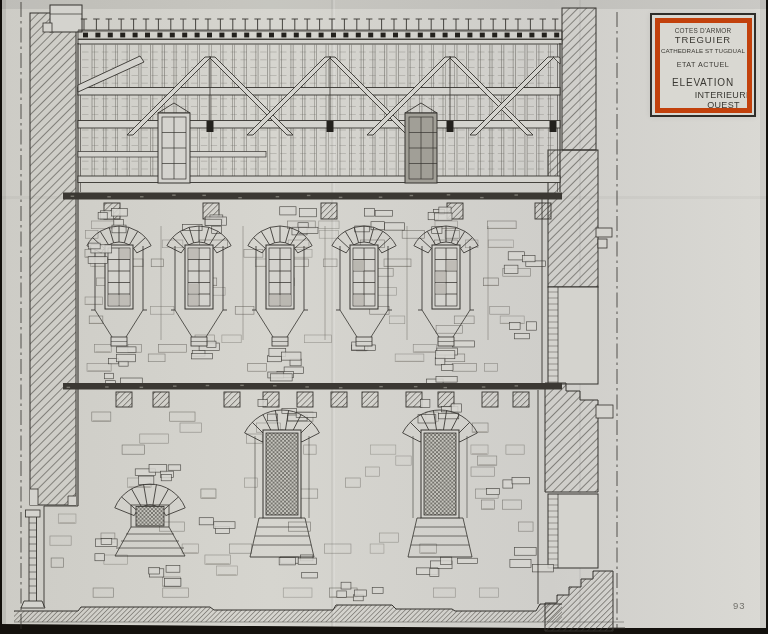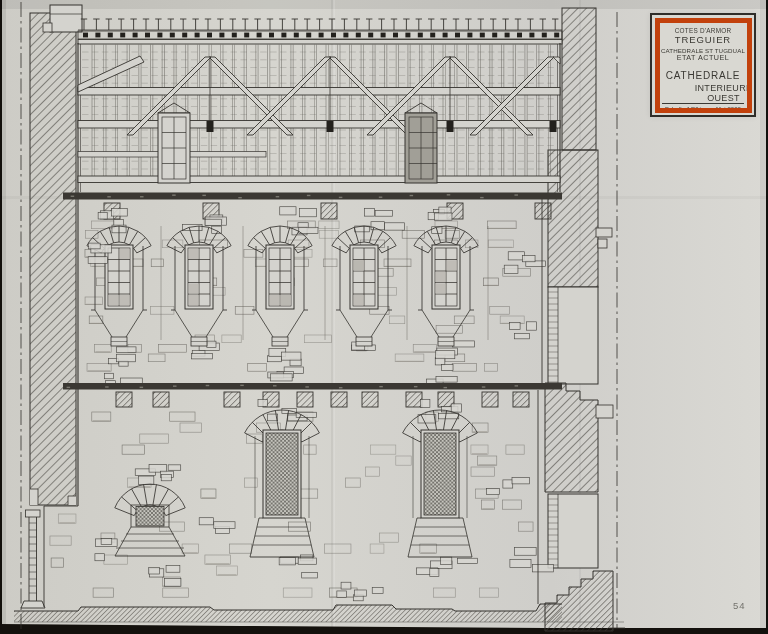--- a/index.html
+++ b/index.html
@@ -9,21 +9,21 @@
   .title-block{position:absolute;left:650px;top:13px;width:106px;height:104px;
     background:#d9d8d2;border:2.5px solid #2f2d29;box-sizing:border-box;padding:2.5px;
     box-shadow:0 0 6px rgba(0,0,0,0.08);}
   .tb-inner{border:5px solid #c2410c;width:100%;height:100%;box-sizing:border-box;
     display:flex;flex-direction:column;align-items:center;text-align:center;
     color:#3a3833;overflow:hidden;}
   .tb-l{width:100%;line-height:1.15;}
   .tb-s1{margin-top:4px;font-size:6.4px;letter-spacing:0.25px;}
   .tb-s2{margin-top:1.5px;font-size:9.5px;letter-spacing:0.9px;}
   .tb-s3{margin-top:0.5px;font-size:6.2px;letter-spacing:0.1px;}
-  .tb-s4{font-size:7.2px;letter-spacing:0.5px;}
+  .tb-s4{margin-top:7px;font-size:7.2px;letter-spacing:0.5px;}
   .tb-s5{margin-top:8px;font-size:10px;letter-spacing:0.8px;}
   .tb-s6{margin-top:1px;font-size:9px;letter-spacing:0.3px;margin-left:41px;}
   .tb-scale{margin-top:auto;width:94%;border-top:1px solid #3a3833;
     font-size:5.9px;letter-spacing:0.1px;padding:2px 0 2px 0;}
   .page-number{position:absolute;left:733px;top:600px;font-size:9.5px;
     color:#73726c;letter-spacing:1px;}
 </style>
 </head>
 <body>
 
@@ -835,20 +835,20 @@
       <line x1="617" y1="12" x2="617" y2="628" stroke="#35332f" stroke-width="0.9" opacity="0.9" stroke-dasharray="15 4 2.5 4"></line>
       <line x1="609" y1="628" x2="625" y2="628" stroke="#35332f" stroke-width="0.8" opacity="1"></line>
     </svg>
 
   <div class="title-block">
     <div class="tb-inner">
       <div class="tb-l tb-s1">COTES D'ARMOR</div>
       <div class="tb-l tb-s2">TREGUIER</div>
       <div class="tb-l tb-s3">CATHEDRALE ST TUGDUAL</div>
       <div class="tb-l tb-s4">ETAT ACTUEL</div>
-      <div class="tb-l tb-s5">CATHEDRALE</div>
+      <div class="tb-l tb-s5">ELEVATION</div>
       <div class="tb-l tb-s6">INTERIEURE OUEST</div>
       <div class="tb-l tb-scale">Echelle 1/50ème - Mai 2002</div>
     </div>
   </div>
 
-  <div class="page-number">54</div>
+  <div class="page-number">93</div>
 </div>
 
 </body></html>

